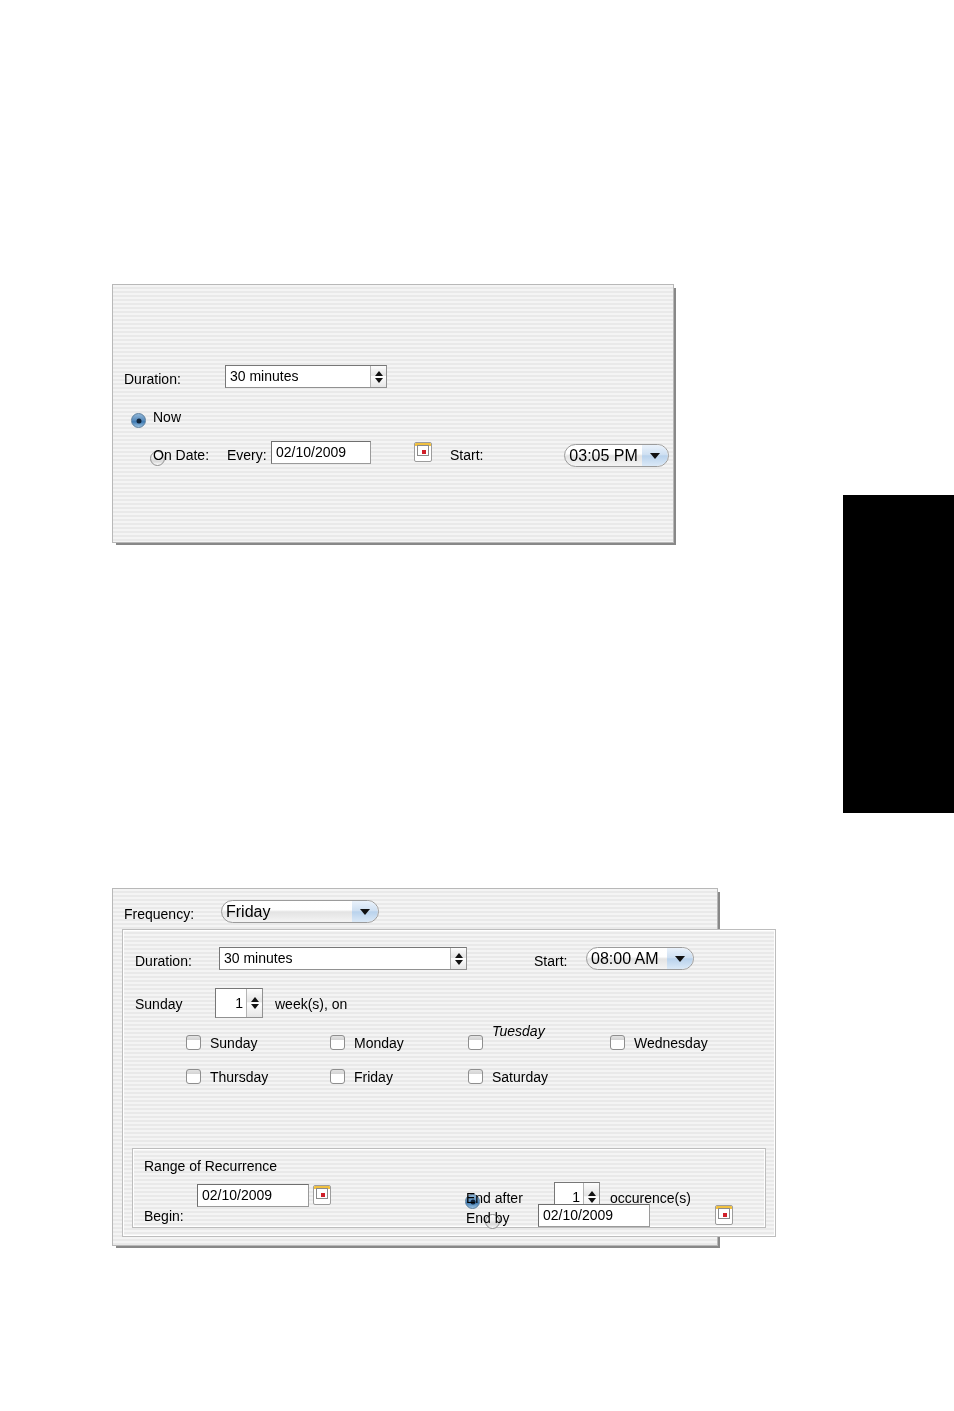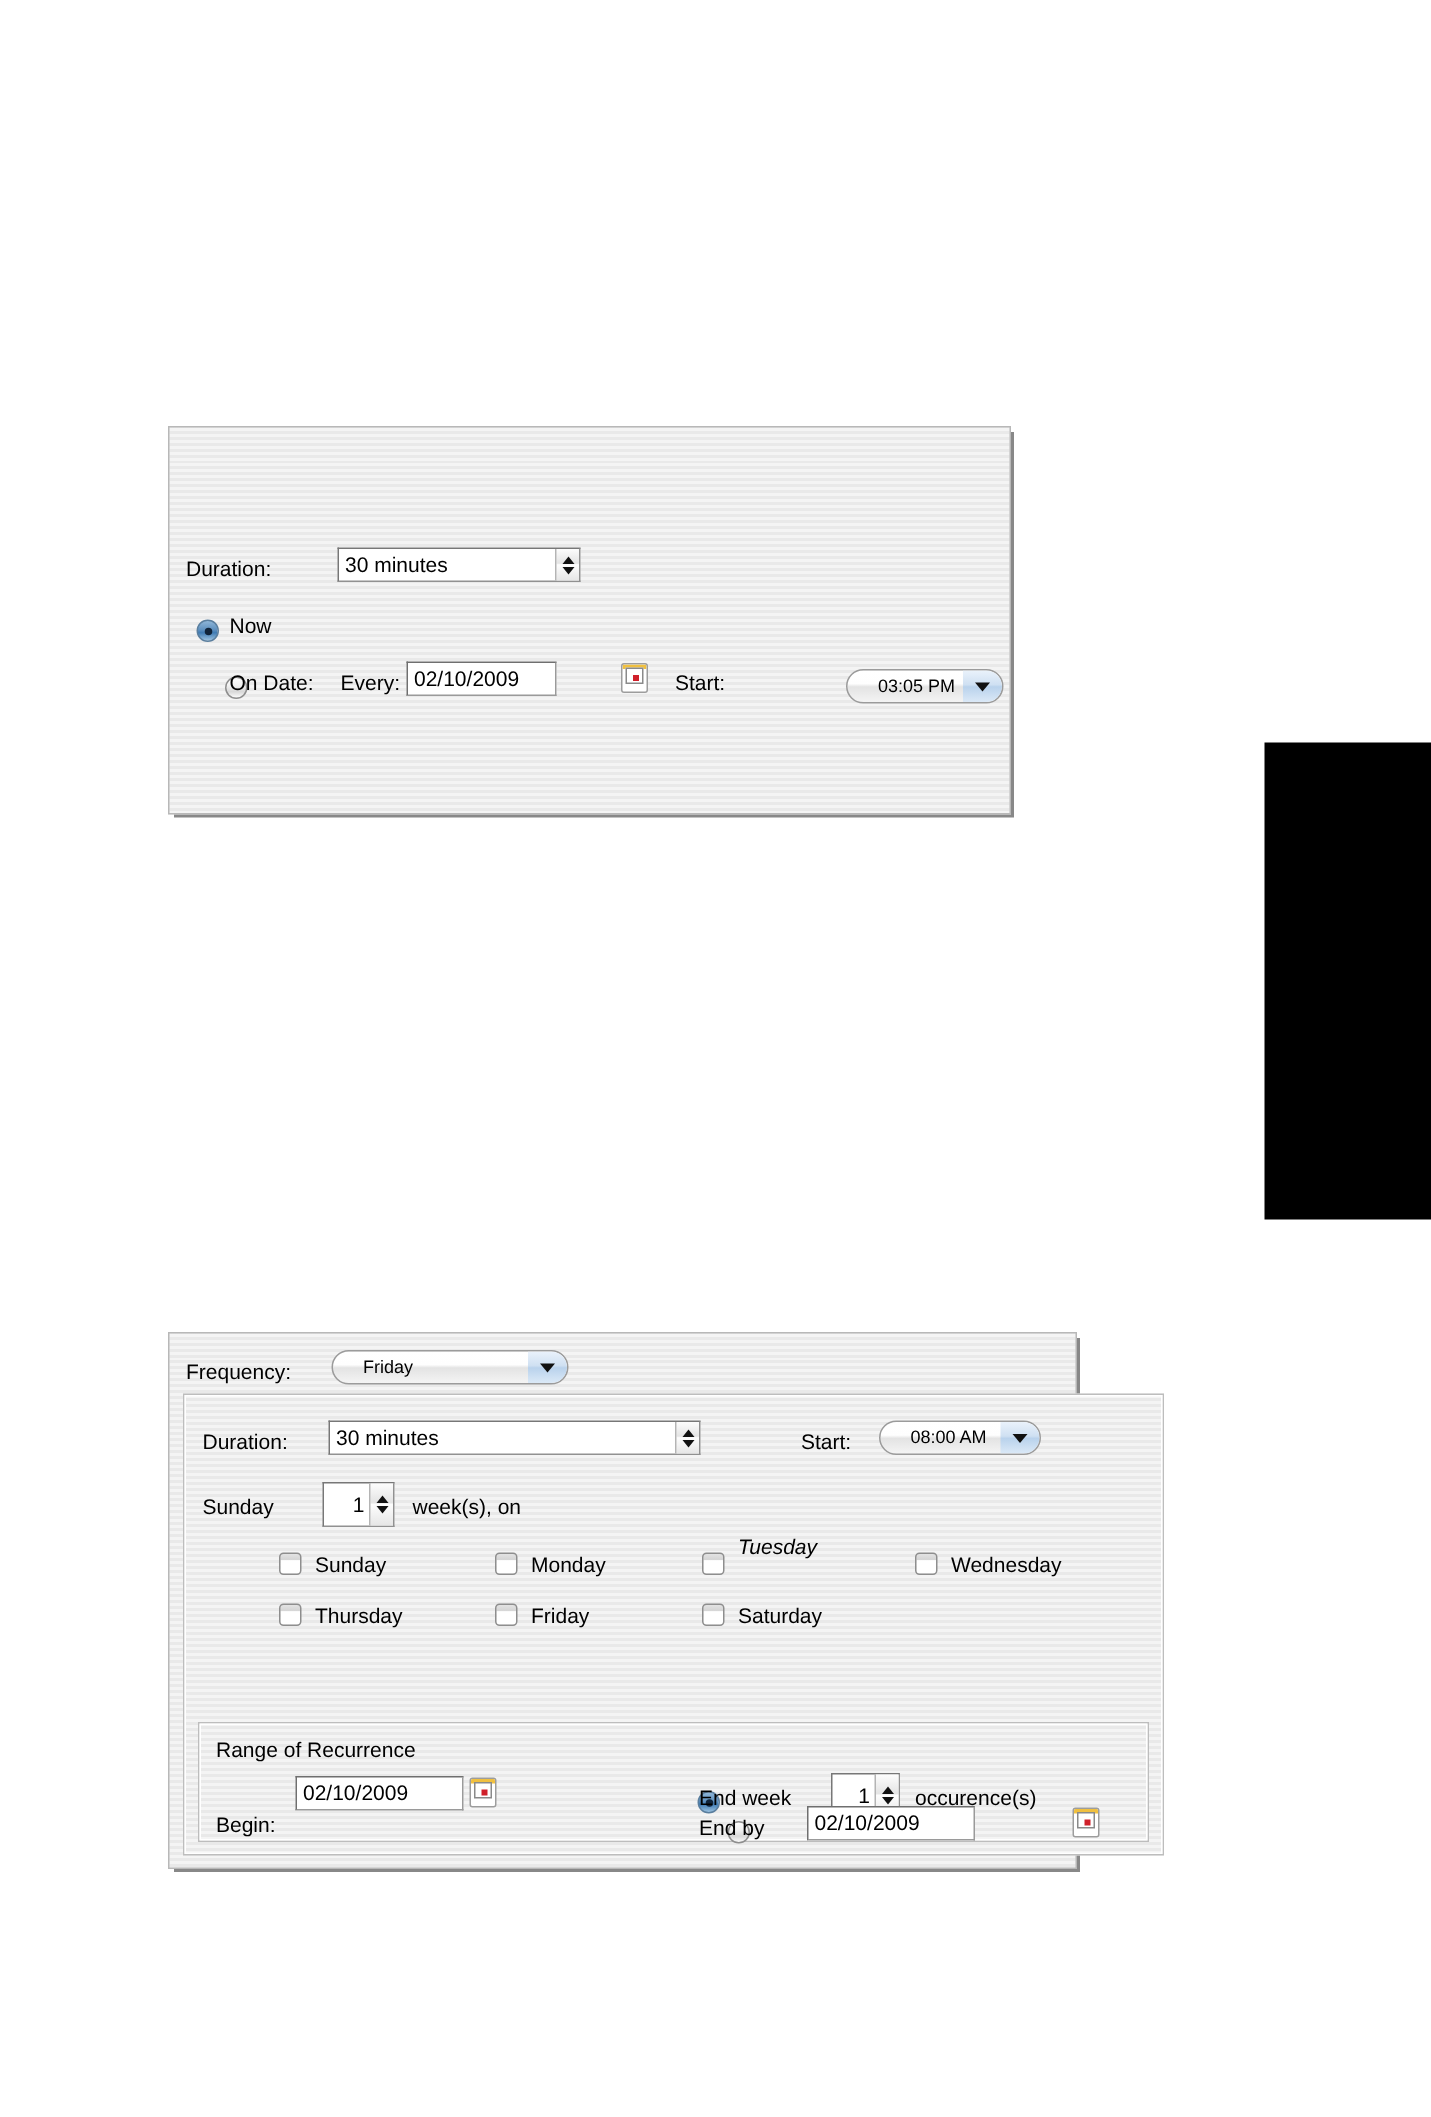--- a/index.html
+++ b/index.html
@@ -157,24 +157,24 @@
     display: inline-flex;
     align-items: center;
     height: 23px;
     border-radius: 12px;
     border: 1px solid #9b9b9b;
     background: linear-gradient(to bottom, #ffffff 0%, #fefefe 42%, #e3e3e3 52%, #f4f4f4 100%);
     overflow: hidden;
     position: relative;
   }
   .popup .pu-val {
-    font-size: 12px;
+    font-size: 16px;
     color: #000;
     line-height: 21px;
-    padding-left: 20px;
+    padding-left: 4px;
     white-space: nowrap;
     flex: 1 1 auto;
   }
   .popup .pu-arrow {
     flex: 0 0 26px;
     width: 26px;
     align-self: stretch;
     background: linear-gradient(to bottom, #eaf2fb 0%, #cfe0f2 45%, #b9d2ec 52%, #dbe9f7 100%);
     border-top-right-radius: 12px;
     border-bottom-right-radius: 12px;
@@ -393,21 +393,21 @@
 
       <span class="abs calicon" style="left:180px; top:36px;">
         <span class="cal-bar"></span>
         <span class="cal-inner">
           <span class="cal-dot"></span>
         </span>
       </span>
 
       
       <span class="abs radio on" style="left:310px; top:40px;"></span>
-      <span class="abs lbl" style="left:333px; top:41px;">End week</span>
+      <span class="abs lbl" style="left:333px; top:41px;">End after</span>
 
       <div class="abs spinner num" style="left:421px; top:33px; width:46px; height:30px;">
         <span class="sp-val" style="line-height:28px;">1</span>
         <span class="sp-btns">
           <span class="sp-up"></span>
           <span class="sp-dn"></span>
         </span>
       </div>
 
       <span class="abs lbl" style="left:477px; top:41px;">occurence(s)</span>

